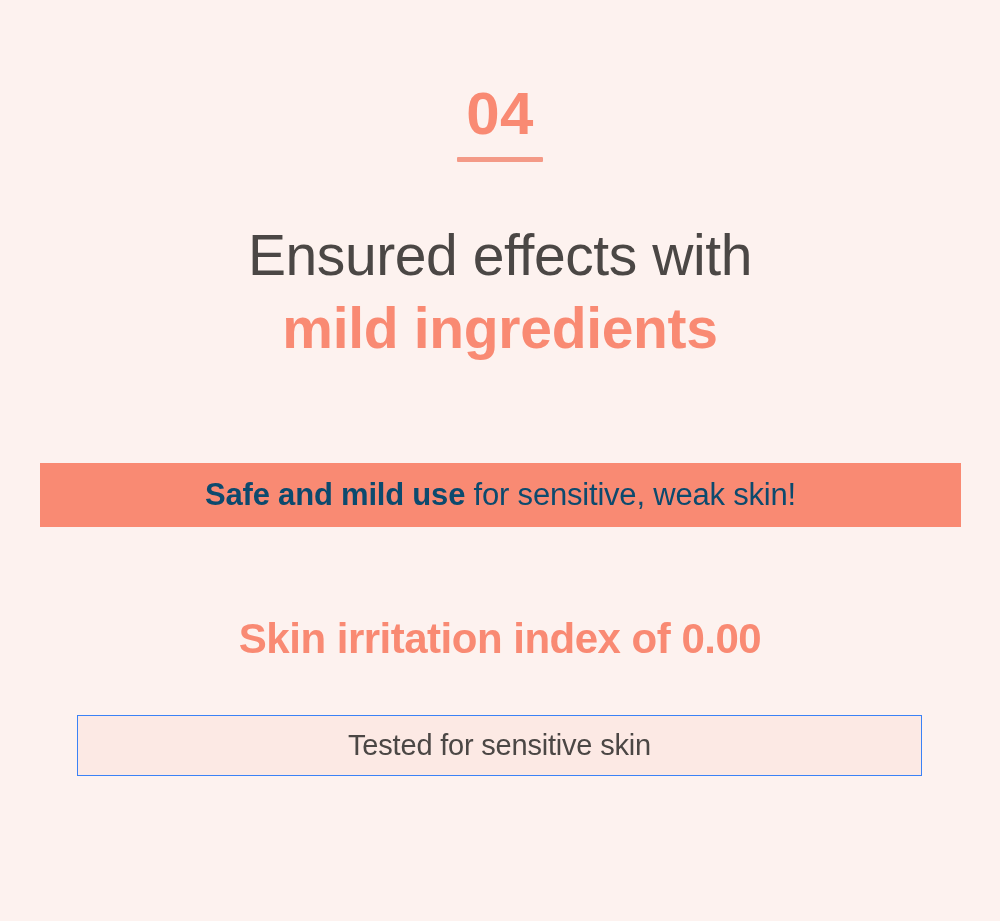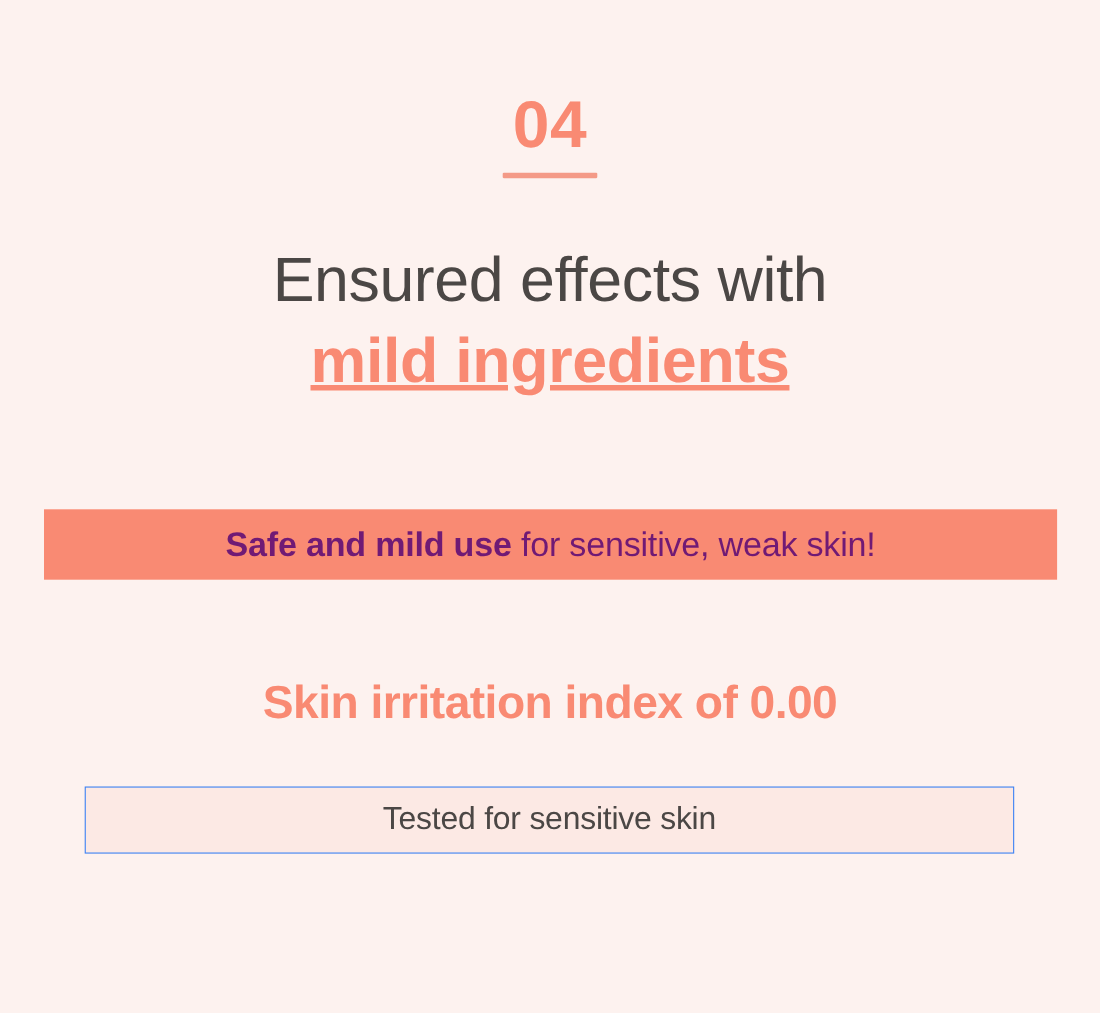--- a/index.html
+++ b/index.html
@@ -64,38 +64,37 @@
     color: #4b4745;
     letter-spacing: -0.4px;
   }
   .headline-line2 {
     display: block;
     font-size: 57px;
     font-weight: bold;
     color: #f98a73;
     letter-spacing: -0.3px;
     margin-top: 6px;
-    text-decoration: underline;
   }
 
   
   .banner {
     position: absolute;
     left: 40px;
     top: 463px;
     width: 921px;
     height: 64px;
     background: #f98a73;
     display: flex;
     align-items: center;
     justify-content: center;
     box-sizing: border-box;
   }
   .banner-text {
-    color: #701a75;
+    color: #0c4a6e;
     font-size: 31px;
     letter-spacing: -0.2px;
     white-space: nowrap;
   }
   .banner-text .strong {
     font-weight: bold;
   }
   .banner-text .regular {
     font-weight: normal;
   }

